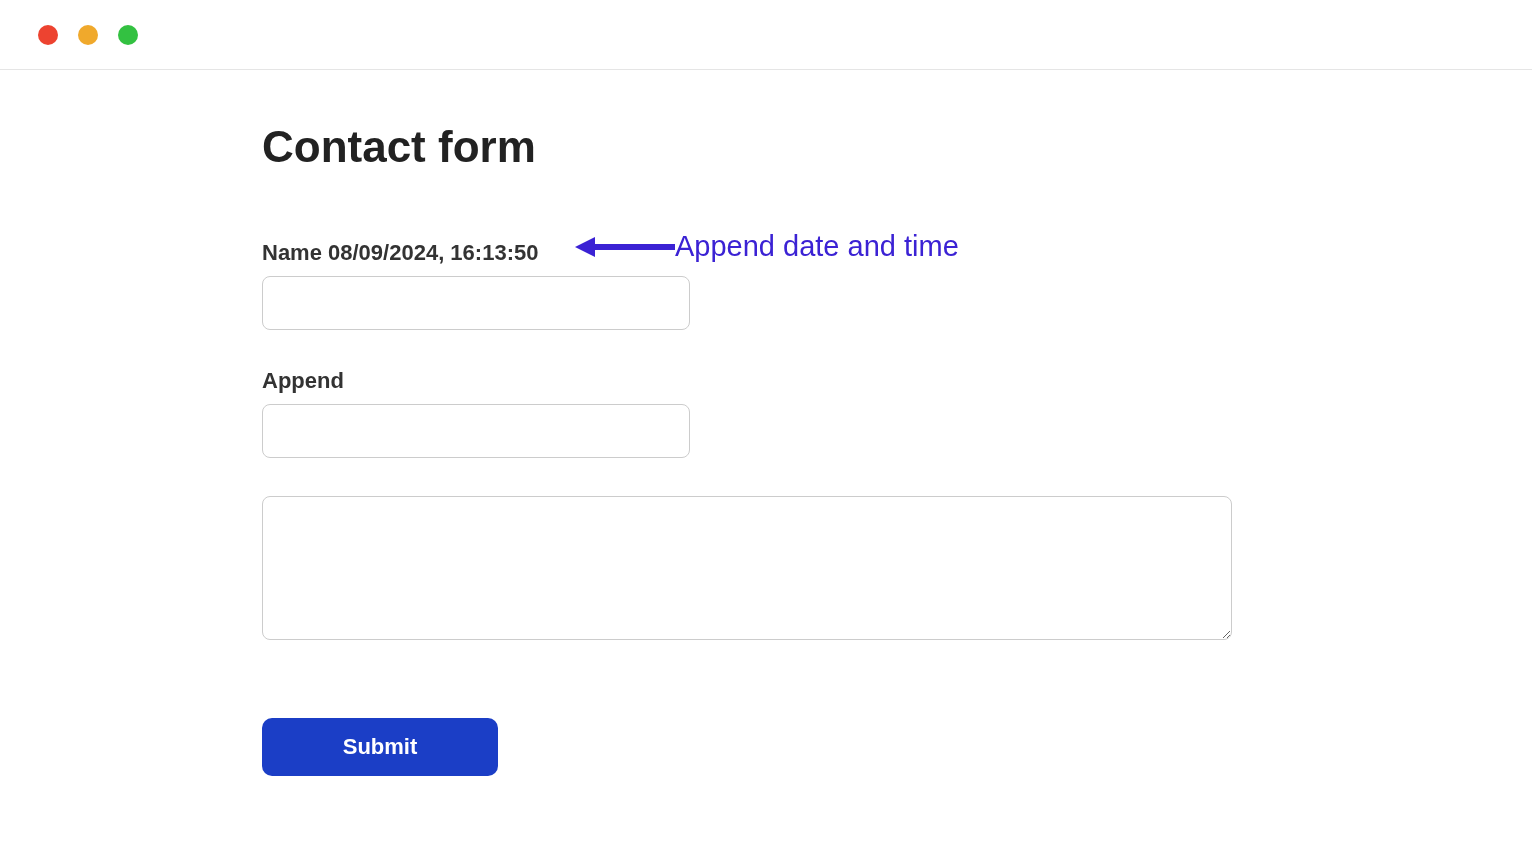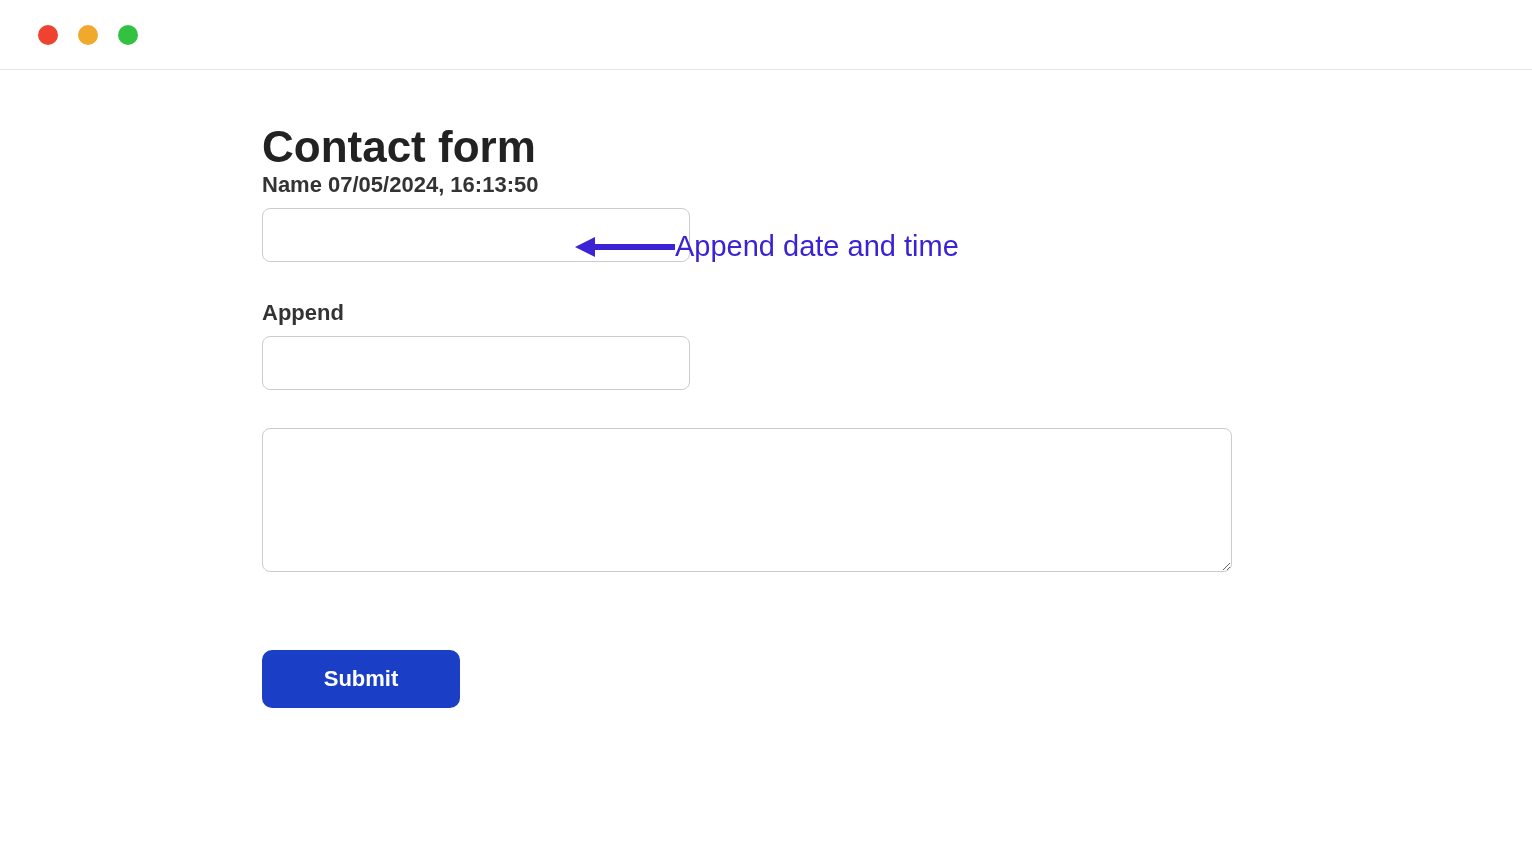--- a/index.html
+++ b/index.html
@@ -38,20 +38,21 @@
     .content {
       padding-left: 262px;
       padding-top: 52px;
       position: relative;
     }
     
     h1 {
       font-size: 44px;
       font-weight: 700;
       color: #222222;
+      margin-bottom: 68px;
     }
     
     .form-group {
       margin-bottom: 38px;
     }
     
     label {
       display: block;
       font-size: 22px;
       font-weight: 600;
@@ -77,21 +78,21 @@
       border-radius: 8px;
       padding: 10px 14px;
       font-size: 18px;
       background: #ffffff;
       resize: both;
       font-family: inherit;
     }
     
     .submit-btn {
       margin-top: 36px;
-      width: 198px;
+      width: 236px;
       height: 58px;
       background: #1b3ec6;
       color: #ffffff;
       border: none;
       border-radius: 10px;
       font-size: 22px;
       font-weight: 600;
       cursor: pointer;
     }
     
@@ -122,21 +123,21 @@
 <div class="title-bar">
   <div class="traffic-light traffic-red"></div>
   <div class="traffic-light traffic-yellow"></div>
   <div class="traffic-light traffic-green"></div>
 </div>
 
 <div class="content">
   <h1>Contact form</h1>
   
   <div class="form-group">
-    <label>Name 07/05/2024, 16:13:50</label>
+    <label>Name 08/09/2024, 16:13:50</label>
     <input type="text" value="" style="">
   </div>
   
   <div class="form-group">
     <label>Append</label>
     <input type="email" value="" style="">
   </div>
   
   <div class="form-group">
     <textarea style=""></textarea>

